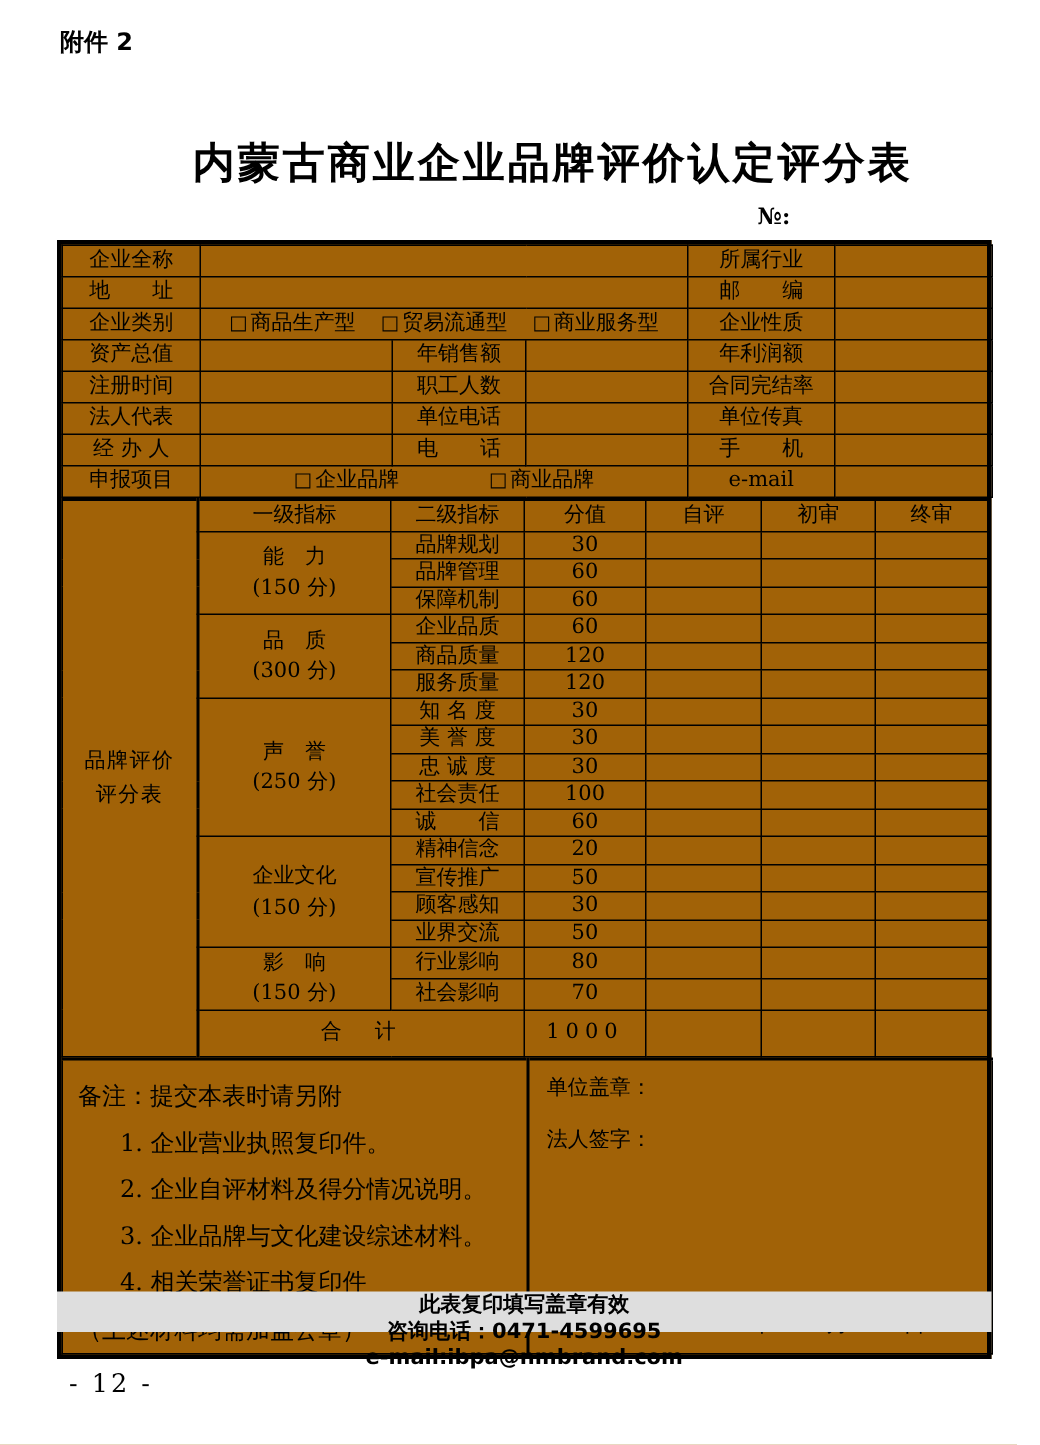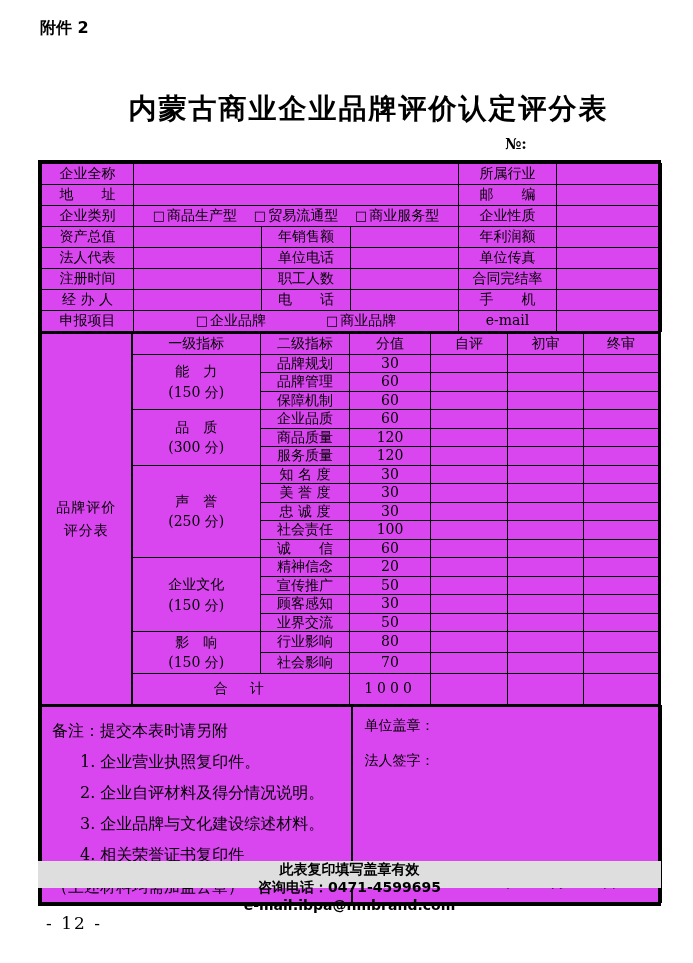--- a/index.html
+++ b/index.html
@@ -21,21 +21,21 @@
     letter-spacing: 2px;
     padding-left: 44px;
   }
   .serial {
     position: absolute; top: 135px; left: 505px;
     font-size: 15px; font-weight: bold;
   }
   .frame {
     position: absolute; top: 160px; left: 38px; width: 623px;
     border: 3px solid #000;
-    background: #d946ef;
+    background: #a16207;
   }
   table { border-collapse: collapse; width: 100%; table-layout: fixed; }
   td {
     border: 1px solid #000;
     font-size: 14px; text-align: center; vertical-align: middle;
     padding: 0 2px; overflow: hidden;
     line-height: 1.25;
   }
   
   .info td { height: 21px; }
@@ -125,33 +125,33 @@
     </tr>
     <tr>
       <td>资产总值</td>
       <td></td>
       <td>年销售额</td>
       <td></td>
       <td>年利润额</td>
       <td></td>
     </tr>
     <tr>
+      <td>注册时间</td>
+      <td></td>
+      <td>职工人数</td>
+      <td></td>
+      <td>合同完结率</td>
+      <td></td>
+    </tr>
+    <tr>
       <td>法人代表</td>
       <td></td>
       <td>单位电话</td>
       <td></td>
       <td>单位传真</td>
-      <td></td>
-    </tr>
-    <tr>
-      <td>注册时间</td>
-      <td></td>
-      <td>职工人数</td>
-      <td></td>
-      <td>合同完结率</td>
       <td></td>
     </tr>
     <tr>
       <td>经 办 人</td>
       <td></td>
       <td>电　　话</td>
       <td></td>
       <td>手　　机</td>
       <td></td>
     </tr>

